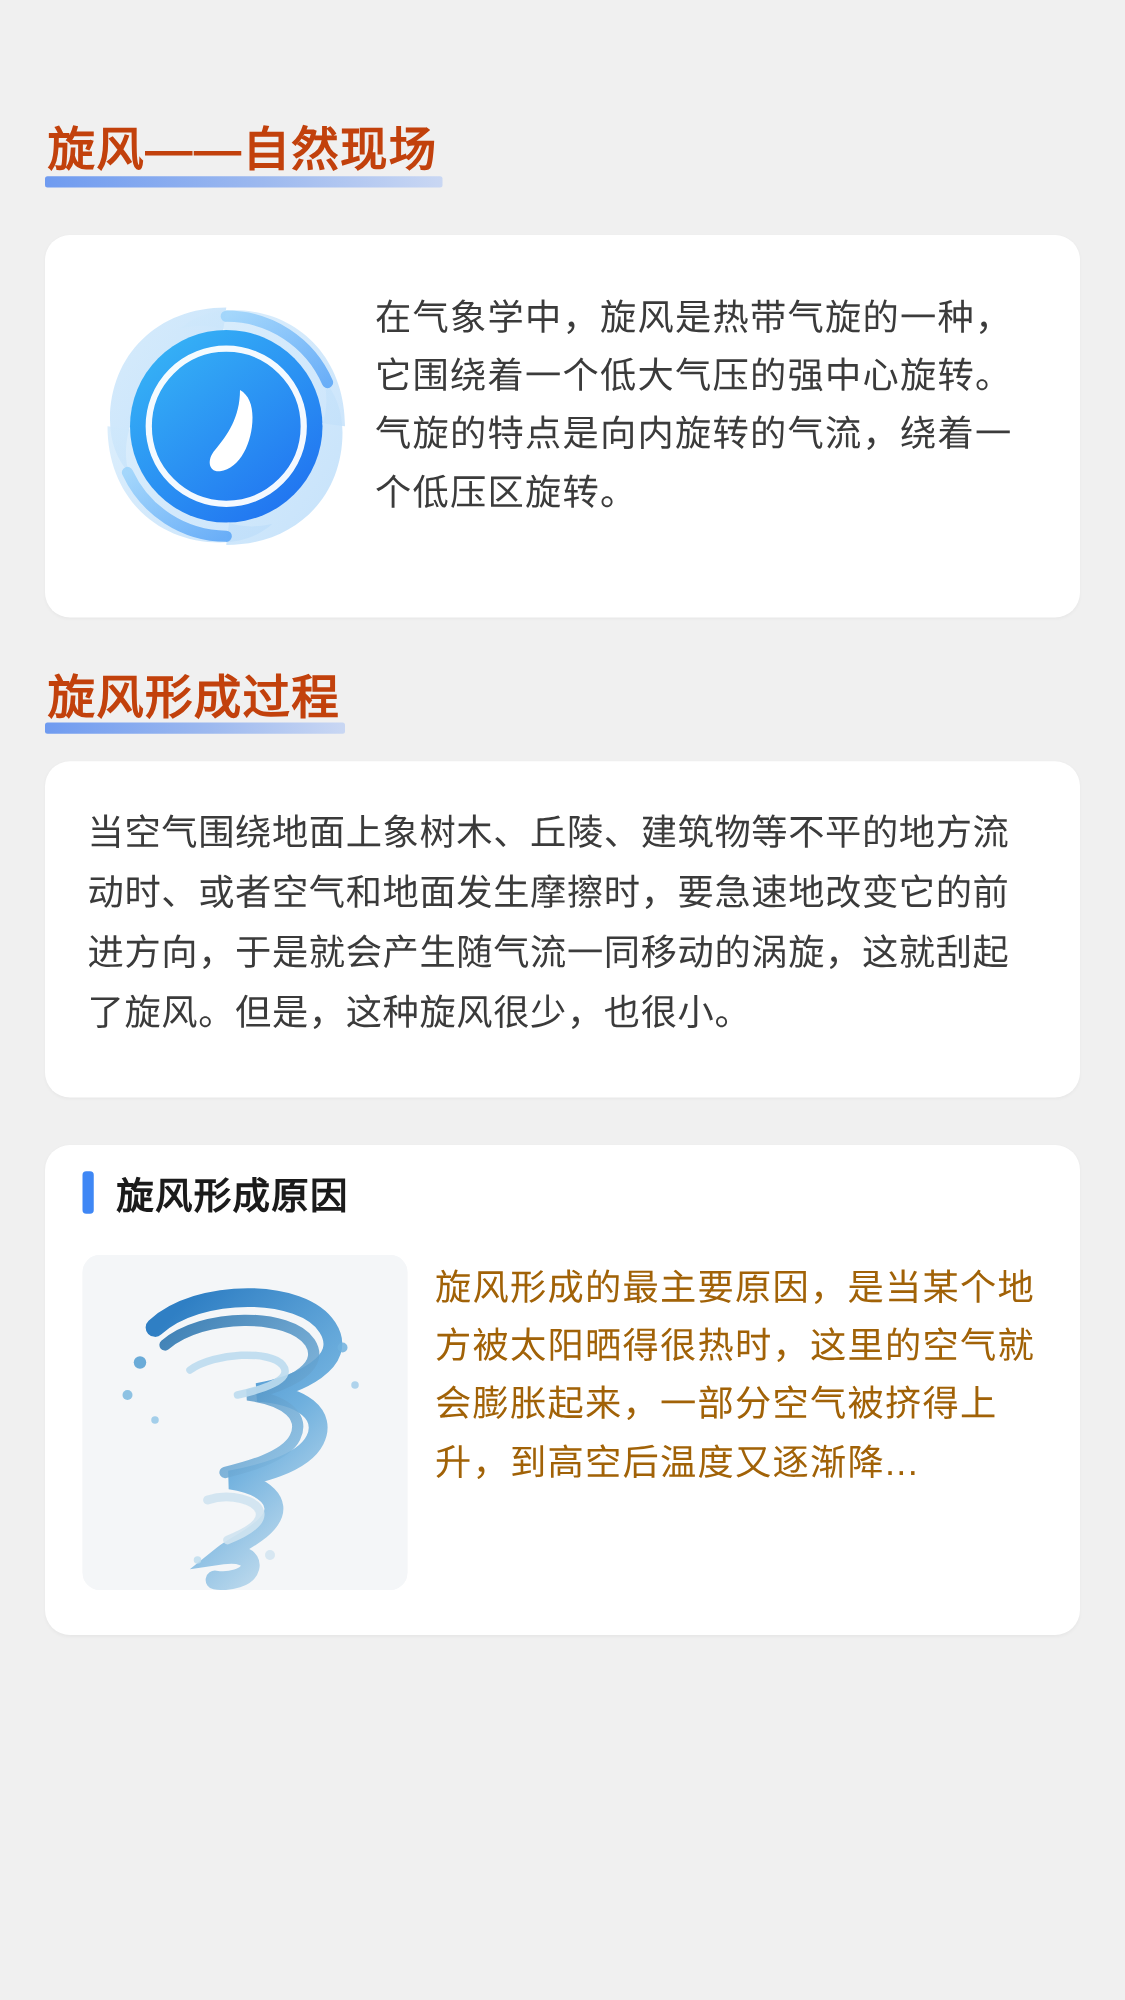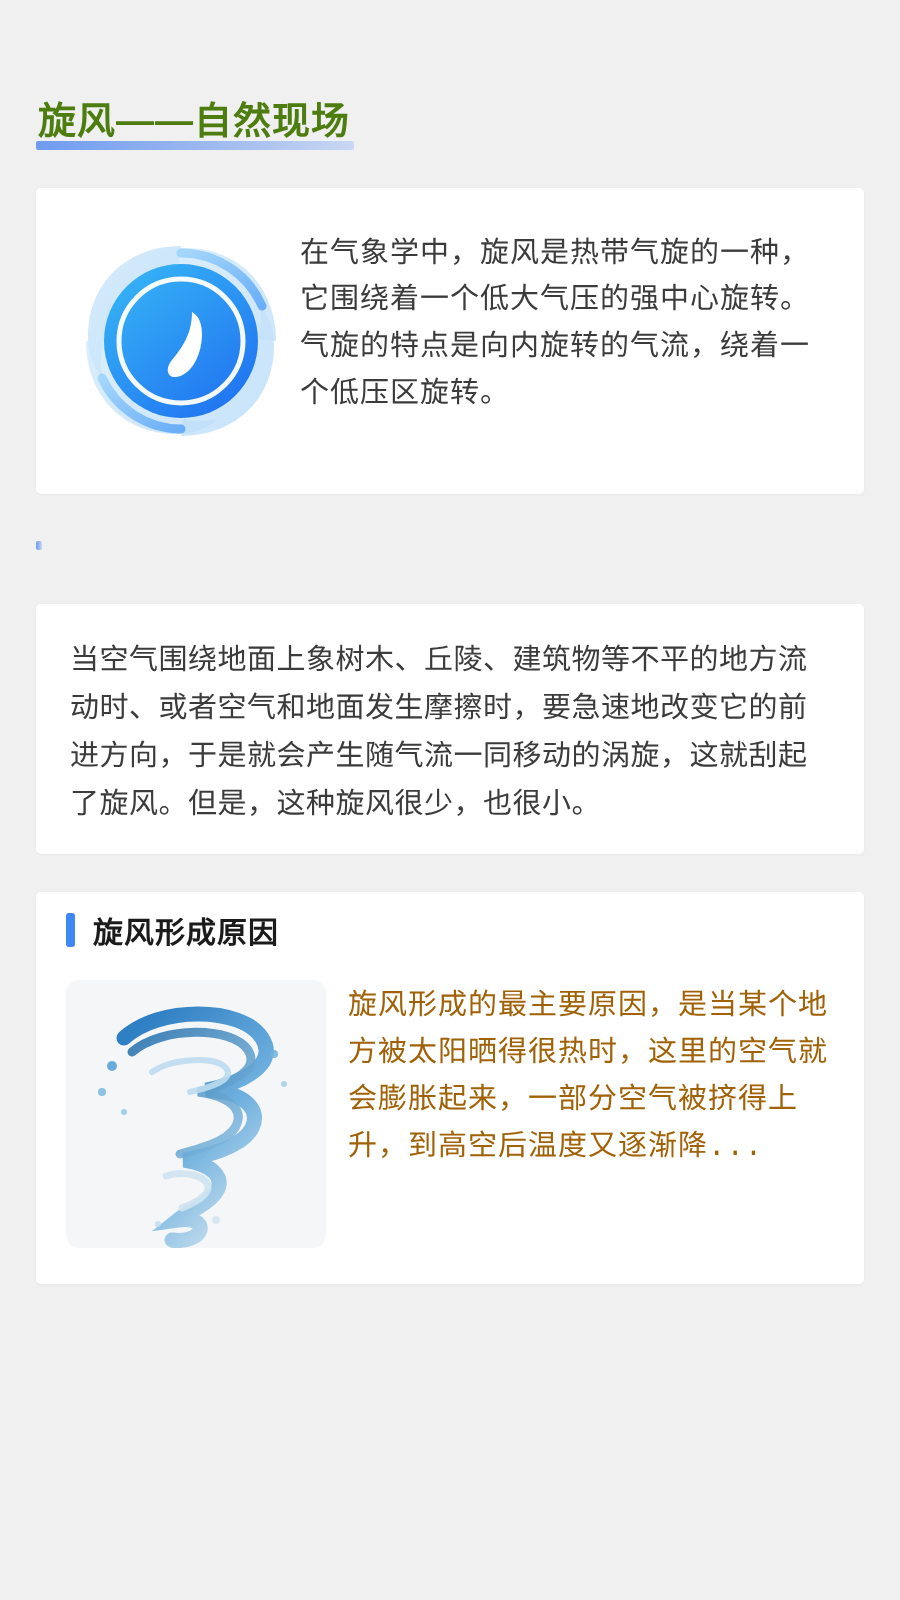--- a/index.html
+++ b/index.html
@@ -23,43 +23,42 @@
   }
 
   
   .section-heading {
     position: relative;
     display: inline-block;
     margin: 0;
     padding: 0 4px 4px 2px;
     font-size: 38px;
     font-weight: bold;
-    color: #4d7c0f;
+    color: #c2410c;
     letter-spacing: 1px;
     line-height: 1.25;
   }
   .section-heading .underline {
     position: absolute;
     left: 0;
     bottom: 0;
     height: 9px;
     width: 100%;
     background: linear-gradient(90deg, #6f9bf0 0%, #9db9ef 55%, #c9d7f3 100%);
     border-radius: 2px;
   }
   .heading-wrap-1 { padding-top: 98px; }
   .heading-wrap-2 { padding-top: 42px; }
 
   
   .card {
     background: #ffffff;
-    border-radius: 5px;
+    border-radius: 20px;
     box-shadow: 0 1px 3px rgba(0,0,0,0.04);
     box-sizing: border-box;
-    font-family: Liberation Mono, monospace;
   }
   .card-intro {
     margin-top: 38px;
     padding: 34px 30px 34px 26px;
     display: flex;
     align-items: flex-start;
   }
   .intro-figure {
     width: 238px;
     min-width: 238px;
@@ -71,22 +70,22 @@
   }
   .intro-text {
     font-size: 29px;
     line-height: 1.62;
     color: #3b3b3b;
     letter-spacing: 1px;
     padding-top: 10px;
   }
 
   .card-process {
-    margin-top: 50px;
-    padding: 34px 34px 24px 34px;
+    margin-top: 22px;
+    padding: 34px 34px 42px 34px;
   }
   .process-text {
     font-size: 29px;
     line-height: 1.66;
     color: #3b3b3b;
     letter-spacing: 0.5px;
     margin: 0;
   }
 
   .card-reason {
@@ -182,20 +181,21 @@
         <circle cx="115" cy="115" r="62" fill="none" stroke="#ffffff" stroke-width="5" opacity="0.95"></circle>
 
         <path d="M126 86 C126 108 116 122 106 134 C99 142 101 152 110 151 C126 149 136 128 136 108 C136 98 133 90 126 86 Z" fill="#ffffff"></path>
       </svg>
     </div>
     <div class="intro-text">在气象学中，旋风是热带气旋的一种，它围绕着一个低大气压的强中心旋转。气旋的特点是向内旋转的气流，绕着一个低压区旋转。</div>
   </div>
 
   <div class="heading-wrap-2">
     <h2 class="section-heading">
+      <span>旋风形成过程</span>
       <span class="underline"></span>
     </h2>
   </div>
 
   <div class="card card-process">
     <p class="process-text">当空气围绕地面上象树木、丘陵、建筑物等不平的地方流动时、或者空气和地面发生摩擦时，要急速地改变它的前进方向，于是就会产生随气流一同移动的涡旋，这就刮起了旋风。但是，这种旋风很少，也很小。</p>
   </div>
 
   <div class="card card-reason">
     <div class="sub-heading">

